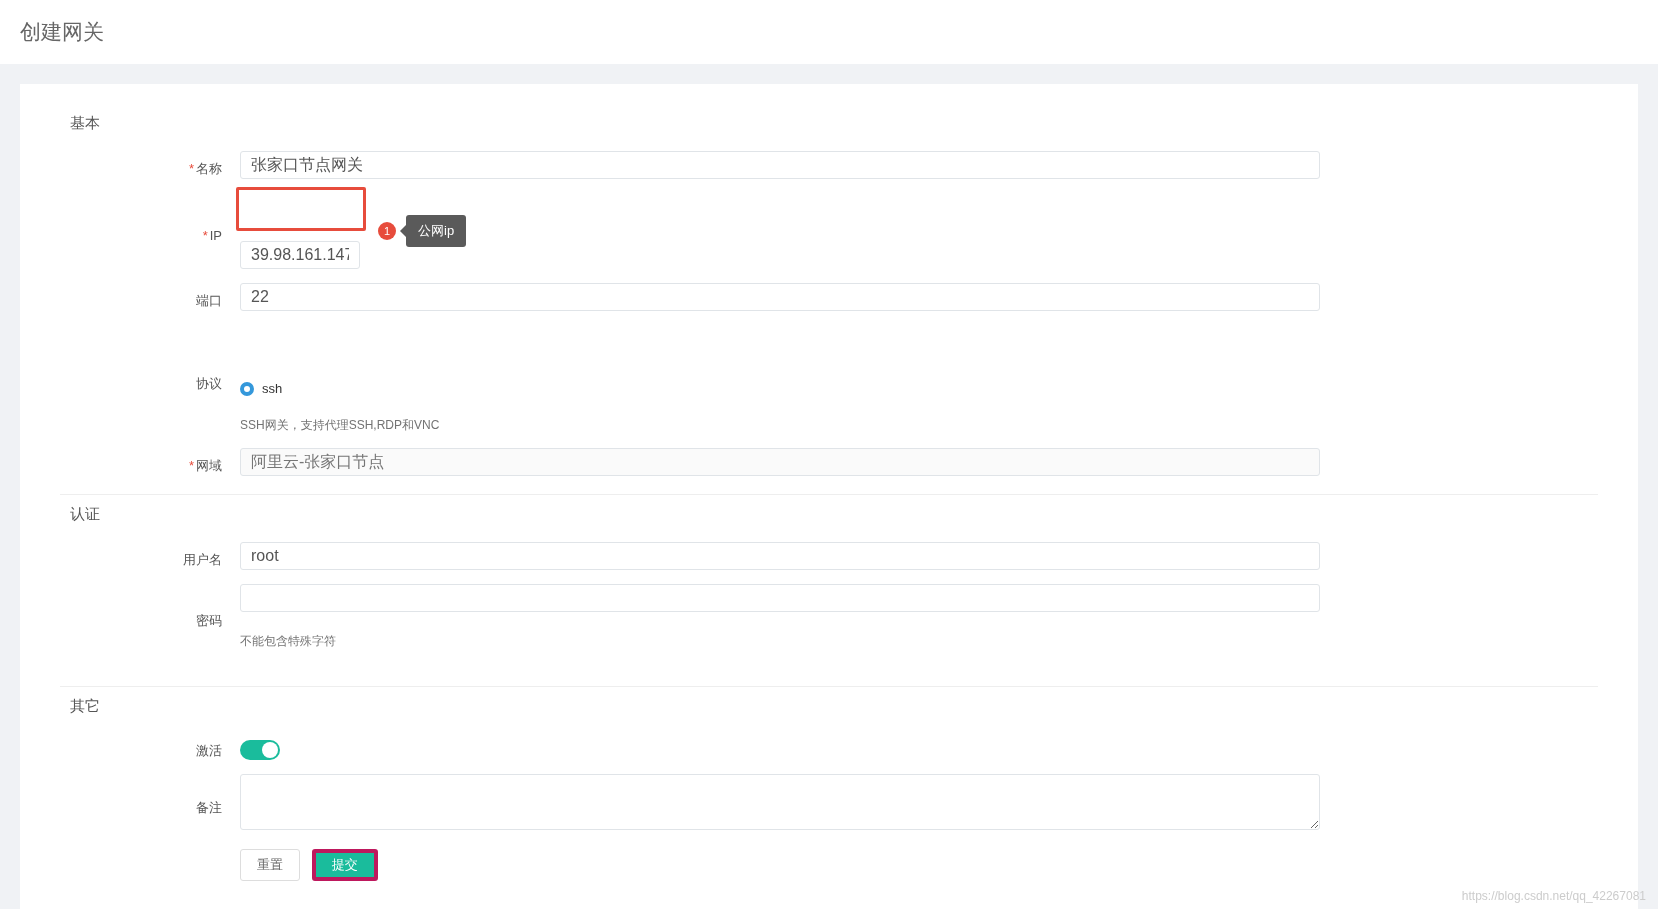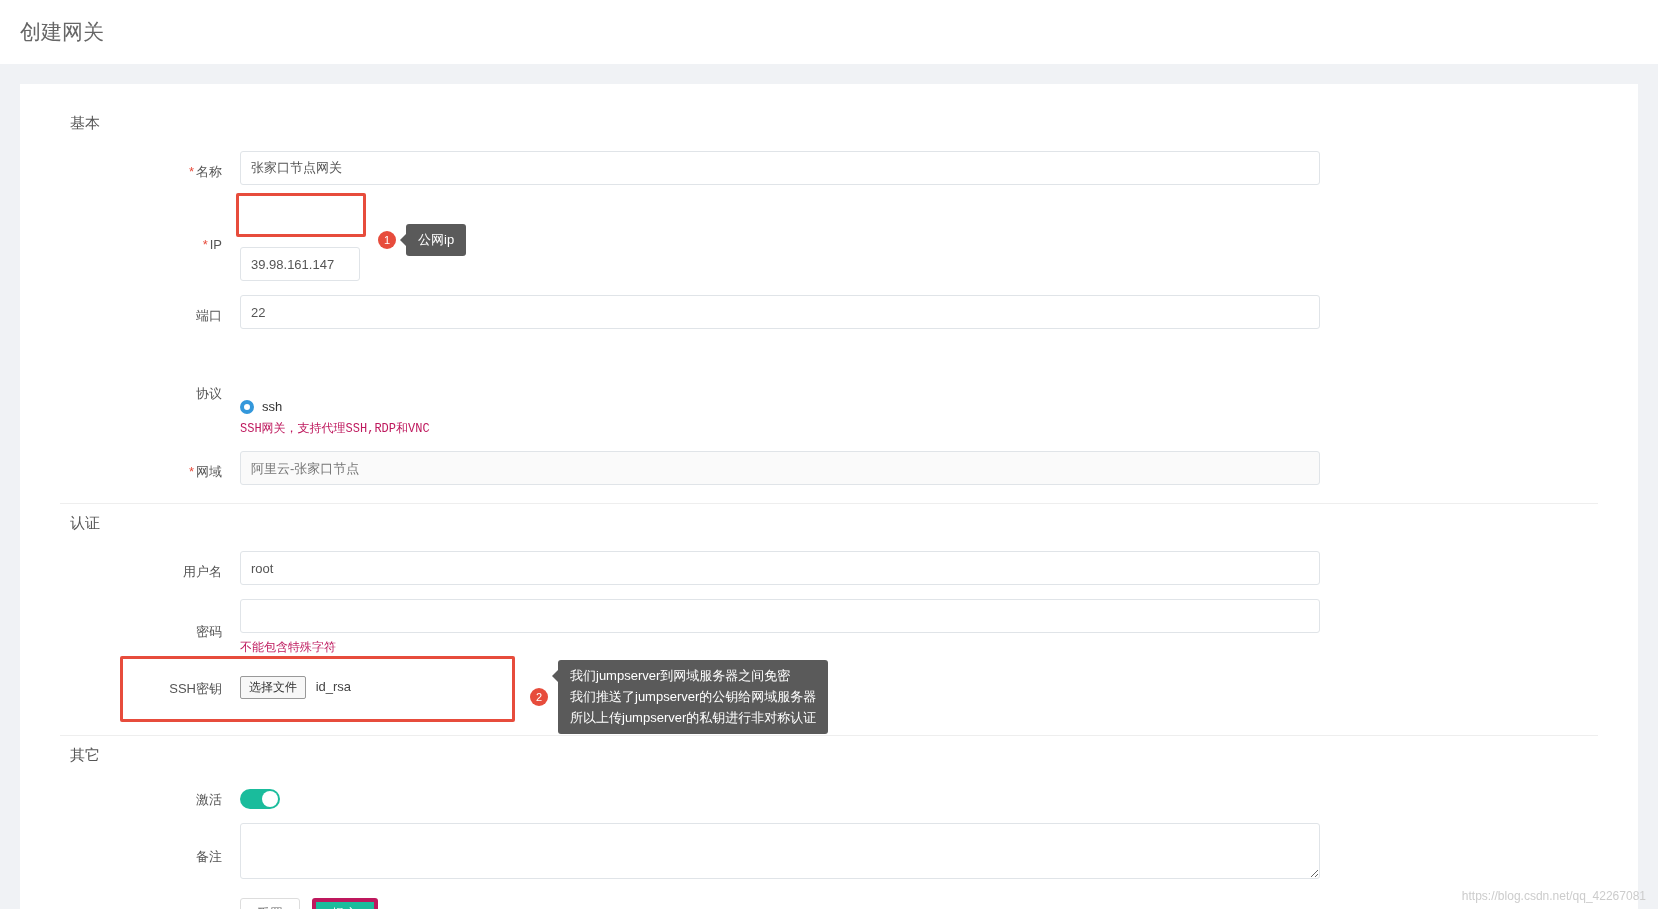--- a/index.html
+++ b/index.html
@@ -44,45 +44,44 @@
       font-size: 13px;
     }
     .req { color: #e74c3c; margin-right: 2px; }
     .form-field {
       flex: 1;
       max-width: 1080px;
       position: relative;
     }
     .input {
       width: 100%;
-      height: 34px;
+      height: 28px;
       border: 1px solid #e0e4e8;
       border-radius: 3px;
       padding: 0 10px;
-      font-size: 13px;
+      font-size: 16px;
       color: #555;
       outline: none;
       background: #fff;
     }
     .input.readonly { background: #fafafa; color: #999; }
     .textarea {
       width: 100%;
       height: 56px;
       border: 1px solid #e0e4e8;
       border-radius: 3px;
       padding: 8px 10px;
       font-size: 13px;
       resize: vertical;
       outline: none;
     }
     .help-text {
       font-size: 12px;
-      color: #be185d;
-      margin-top: 6px;
-      font-family: Liberation Mono, monospace;
+      color: #737373;
+      margin-top: 21px;
     }
     .radio-wrap {
       display: flex;
       align-items: center;
       padding-top: 8px;
       gap: 8px;
       margin-top: 48px;
     }
     .radio-dot {
       width: 14px; height: 14px;
@@ -262,36 +261,20 @@
     </div>
 
     <div class="form-row">
       <div class="form-label">密码</div>
       <div class="form-field">
         <input class="input" type="password" value="" style="">
         <div class="help-text">不能包含特殊字符</div>
       </div>
     </div>
 
-    <div class="form-row" style="position:relative;">
-      <div class="form-label">SSH密钥</div>
-      <div class="form-field" style="padding-top:6px;">
-        <span class="file-btn">选择文件</span>
-        <span class="file-name">id_rsa</span>
-      </div>
-      <div class="redbox" style="left:60px;top:-14px;width:395px;height:66px;"></div>
-      <div class="callout" style="left:470px;top:-10px;">
-        <span class="badge-num">2</span>
-        <span class="callout-box">
-          <span>我们jumpserver到网域服务器之间免密</span><br>
-          <span>我们推送了jumpserver的公钥给网域服务器</span><br>
-          <span>所以上传jumpserver的私钥进行非对称认证</span>
-        </span>
-      </div>
-    </div>
 
     <hr class="hr" style="margin-top:36px;">
 
     <div class="section-title">其它</div>
 
     <div class="form-row">
       <div class="form-label">激活</div>
       <div class="form-field">
         <div class="toggle">
             <div class="knob"></div>

